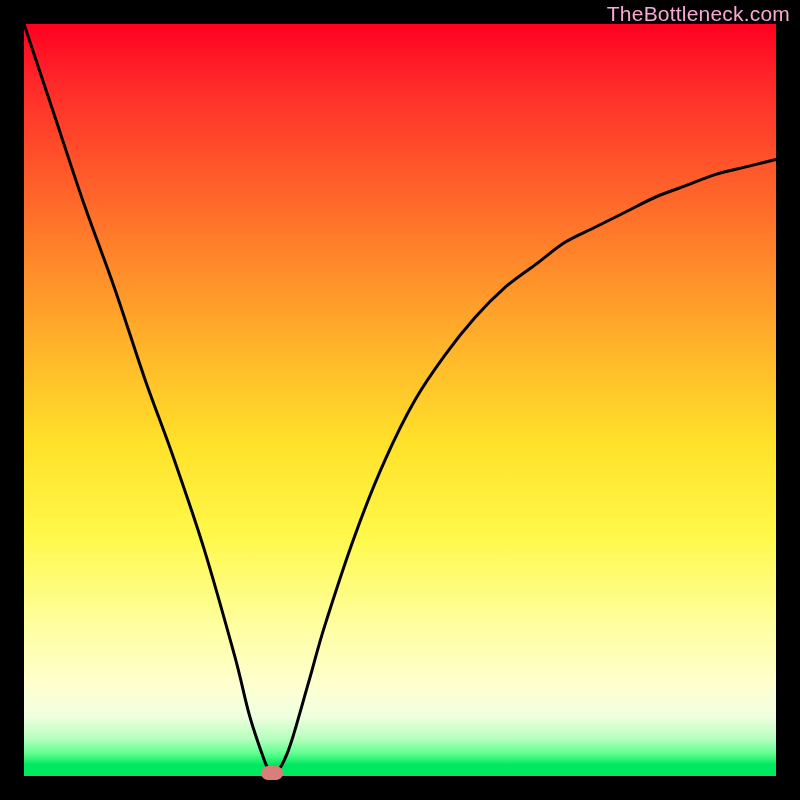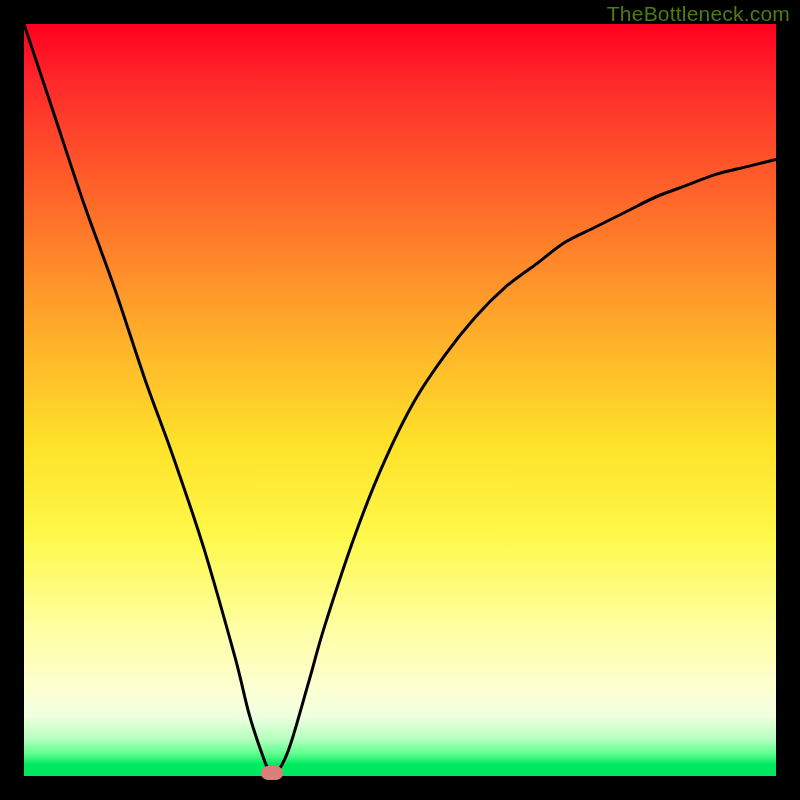--- a/index.html
+++ b/index.html
@@ -31,21 +31,21 @@
       #b8ffc0 95%,
       #60ff90 97%,
       #00e860 98.5%,
       #00e860 100%
     );
   }
   .watermark {
     position: absolute;
     top: 2px;
     right: 10px;
-    color: #4d7c0f;
+    color: #f9a8d4;
     font-size: 21px;
     font-weight: 400;
     letter-spacing: 0.2px;
     font-family: Arial, Helvetica, sans-serif;
   }
   .dot {
     position: absolute;
     width: 22px;
     height: 14px;
     border-radius: 8px;

